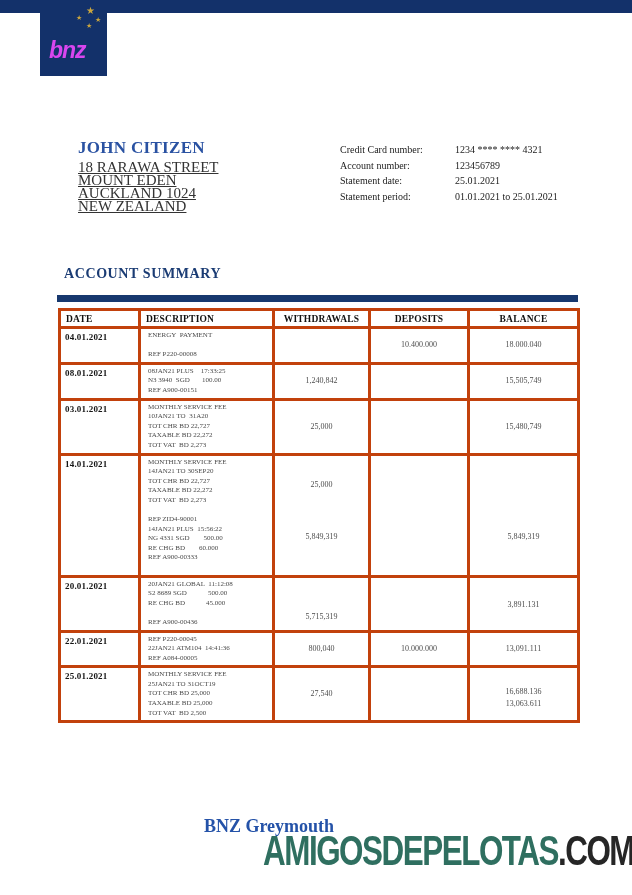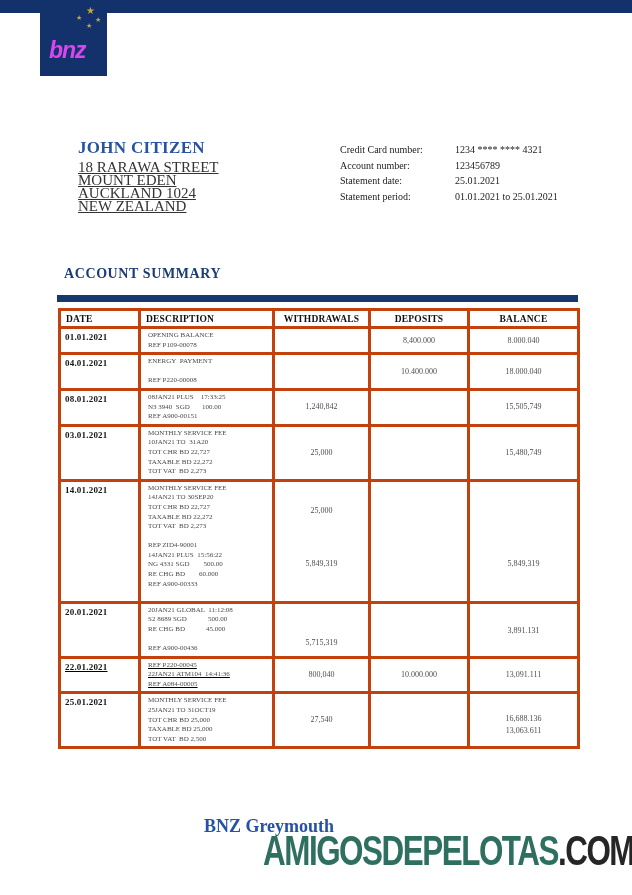--- a/index.html
+++ b/index.html
@@ -109,32 +109,20 @@
       <thead>
           <tr>
             <th class="l">DATE</th>
             <th class="l">DESCRIPTION</th>
             <th class="">WITHDRAWALS</th>
             <th class="">DEPOSITS</th>
             <th class="">BALANCE</th>
           </tr>
         </thead>
       <tbody>
-          <tr style="height: 24.2px;">
-            <td class="date">01.01.2021</td>
-            <td class="desc">OPENING BALANCE
-REF P109-00078</td>
-            <td class="amt"></td>
-            <td class="amt">
-              <span class="amount center">8,400.000</span>
-            </td>
-            <td class="amt">
-              <span class="amount center">8.000.040</span>
-            </td>
-          </tr>
           <tr style="height: 33.8px;">
             <td class="date">04.01.2021</td>
             <td class="desc">ENERGY  PAYMENT
 
 REF P220-00008</td>
             <td class="amt"></td>
             <td class="amt">
               <span class="amount center">10.400.000</span>
             </td>
             <td class="amt">
@@ -199,21 +187,21 @@
 
 REF A900-00436</td>
             <td class="amt">
               <span class="amount" style="top: 33px;">5,715,319</span>
             </td>
             <td class="amt"></td>
             <td class="amt">
               <span class="amount" style="top: 21.2px;">3,891.131</span>
             </td>
           </tr>
-          <tr style="height: 33.8px; text-decoration: underline;">
+          <tr style="height: 33.8px;">
             <td class="date">22.01.2021</td>
             <td class="desc">REF P220-00045
 22JAN21 ATM104  14:41:36
 REF A084-00005</td>
             <td class="amt">
               <span class="amount center">800,040</span>
             </td>
             <td class="amt">
               <span class="amount center">10.000.000</span>
             </td>

